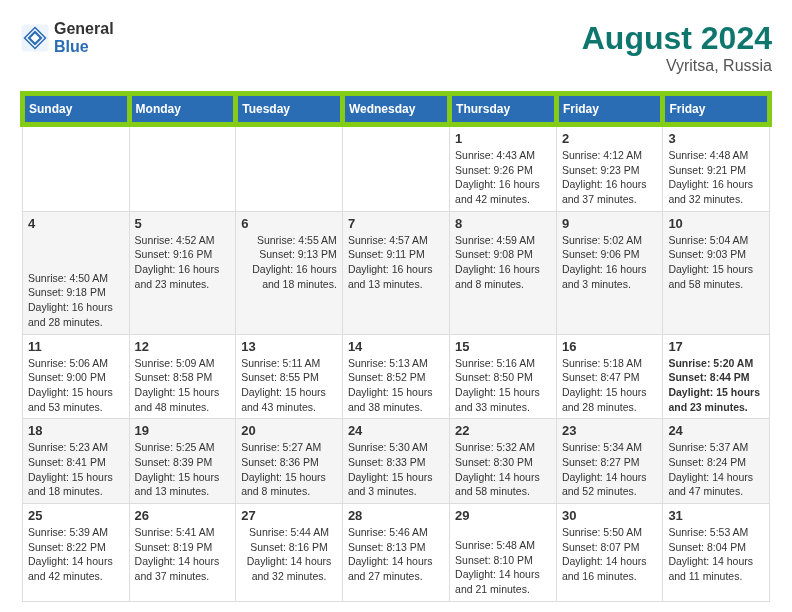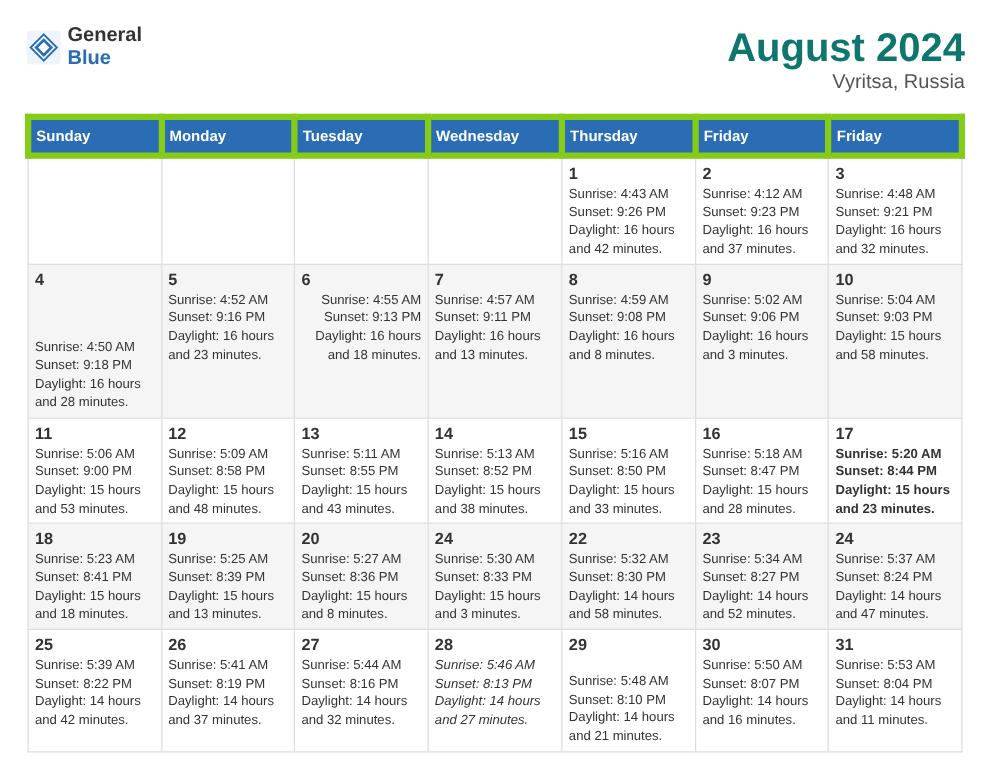--- a/index.html
+++ b/index.html
@@ -318,28 +318,28 @@
         </td>
         <td>
           <span class="day-number">26</span>
           <div class="day-info" style="white-space: pre-line;">Sunrise: 5:41 AM
 Sunset: 8:19 PM
 Daylight: 14 hours
 and 37 minutes.</div>
         </td>
         <td>
           <span class="day-number">27</span>
-          <div class="day-info" style="white-space: pre-line;">Sunrise: 5:44 AM
+          <div class="day-info" style="white-space: pre-line; text-align: center;">Sunrise: 5:44 AM
 Sunset: 8:16 PM
 Daylight: 14 hours
 and 32 minutes.</div>
         </td>
         <td>
           <span class="day-number">28</span>
-          <div class="day-info" style="white-space: pre-line; font-style: italic;">Sunrise: 5:46 AM
+          <div class="day-info" style="white-space: pre-line;">Sunrise: 5:46 AM
 Sunset: 8:13 PM
 Daylight: 14 hours
 and 27 minutes.</div>
         </td>
         <td>
           <span class="day-number">29</span>
           <div class="day-info" style="white-space: pre-line; margin-top: 15px;">Sunrise: 5:48 AM
 Sunset: 8:10 PM
 Daylight: 14 hours
 and 21 minutes.</div>

